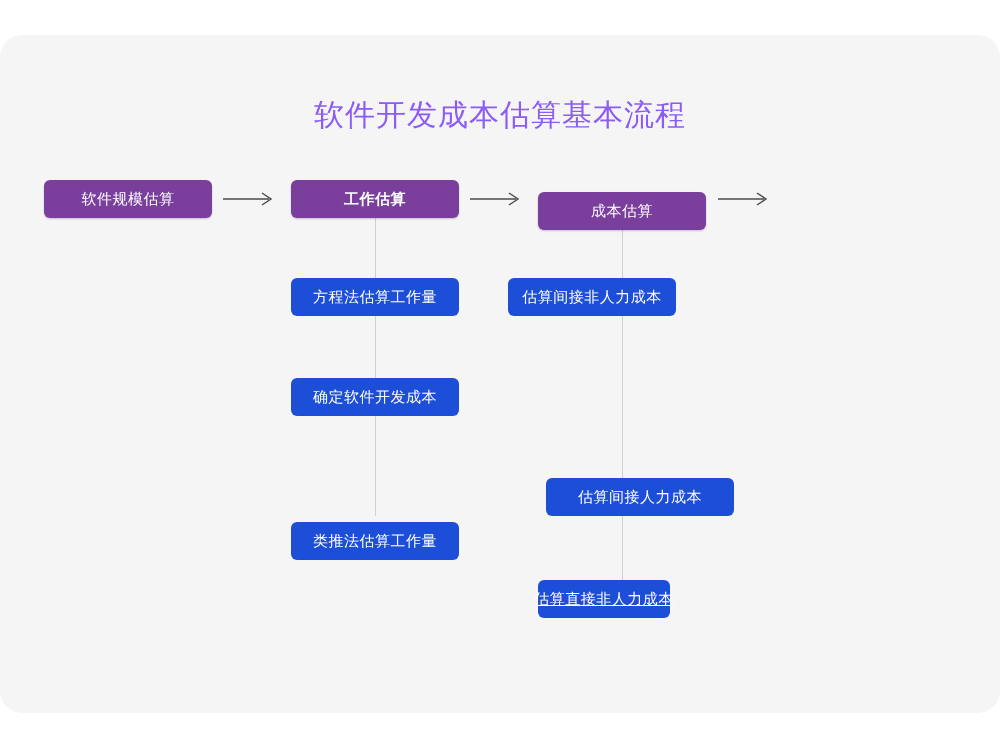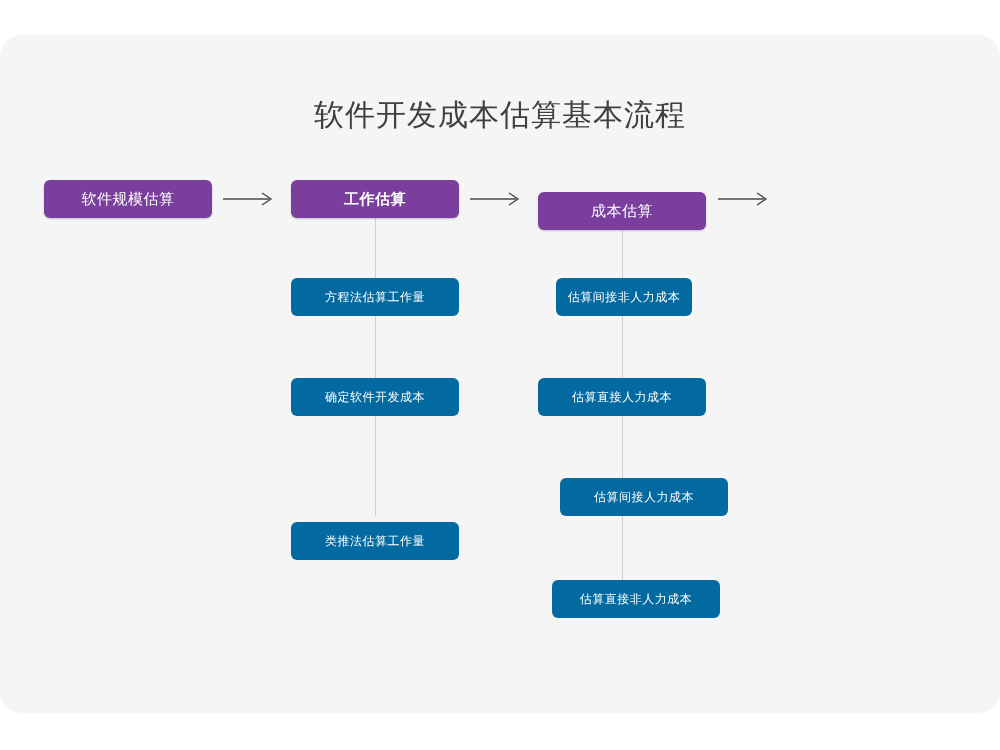--- a/index.html
+++ b/index.html
@@ -31,21 +31,21 @@
   }
 
   
   .title {
     position: absolute;
     left: 0;
     top: 93px;
     width: 1000px;
     text-align: center;
     font-size: 30px;
-    color: #404040;
+    color: #8b5cf6;
     letter-spacing: 1px;
     line-height: 44px;
     white-space: nowrap;
   }
 
   
   .node {
     position: absolute;
     box-sizing: border-box;
     display: flex;
@@ -58,22 +58,22 @@
     letter-spacing: 0.5px;
     height: 38px;
   }
 
   .node.primary {
     background: #7a3f9d;
     box-shadow: 0 1px 2px rgba(60, 30, 80, 0.25);
   }
 
   .node.secondary {
-    background: #0369a1;
-    font-size: 12px;
+    background: #1d4ed8;
+    font-size: 15px;
     height: 38px;
   }
 
   
   .arrow {
     position: absolute;
     top: 191px;
     width: 56px;
     height: 16px;
   }
@@ -125,21 +125,20 @@
       <path d="M39 2 L48 8 L39 14" stroke="#4a4a4a" stroke-width="1.4" fill="none"></path>
     </svg>
   </div>
 
   <div class="node secondary" style="left:291px; top:278px; width:168px;">方程法估算工作量</div>
 
   <div class="node secondary" style="left:291px; top:378px; width:168px;">确定软件开发成本</div>
 
   <div class="node secondary" style="left:291px; top:478px; width:168px;margin-top:44px;">类推法估算工作量</div>
 
-  <div class="node secondary" style="left:556px; top:278px; width:136px;">估算间接非人力成本</div>
+  <div class="node secondary" style="left:508px; top:278px; width:168px;">估算间接非人力成本</div>
 
-  <div class="node secondary" style="left:538px; top:378px; width:168px;">估算直接人力成本</div>
 
-  <div class="node secondary" style="left:560px; top:478px; width:168px;font-family:Liberation Mono, monospace;">估算间接人力成本</div>
+  <div class="node secondary" style="left:546px; top:478px; width:188px;font-family:Liberation Mono, monospace;">估算间接人力成本</div>
 
-  <div class="node secondary" style="left:552px; top:580px; width:168px;">估算直接非人力成本</div>
+  <div class="node secondary" style="left:538px; top:580px; width:132px;text-decoration:underline;">估算直接非人力成本</div>
 
 </div>
 
 </body></html>

